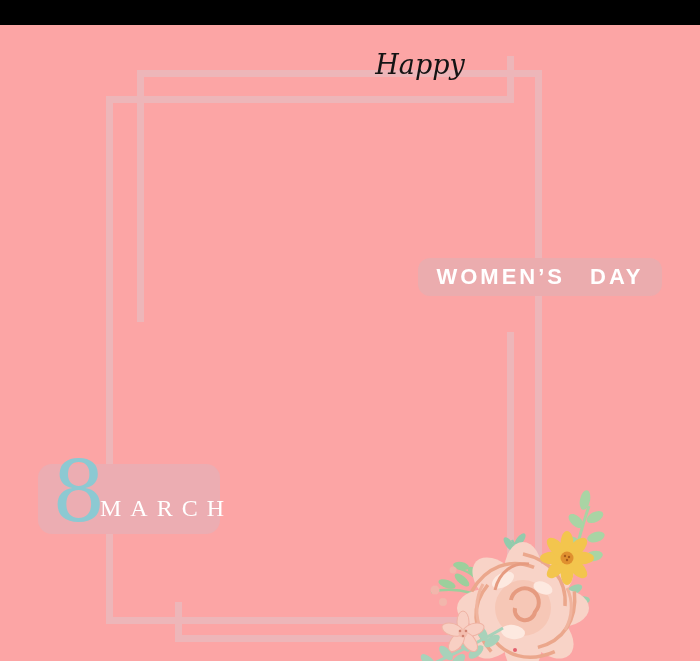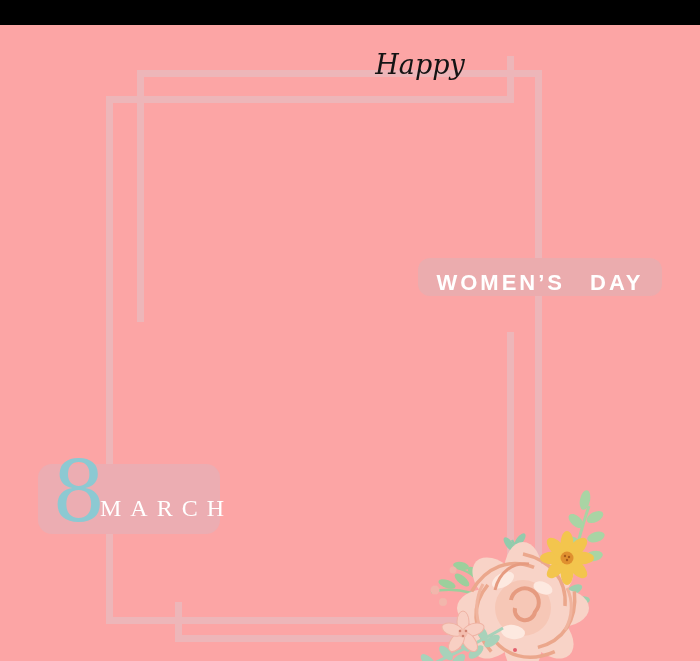--- a/index.html
+++ b/index.html
@@ -30,21 +30,21 @@
   }
   .hidden-heading .caps{
     font-family:"Liberation Serif",serif;font-size:19px;letter-spacing:2px;
     margin-top:7px;
   }
 
   
   .banner{
     position:absolute;left:418px;top:233px;width:244px;height:38px;
     background:#ebacae;border-radius:12px;z-index:3;
-    display:flex;align-items:flex-end;justify-content:center;
+    display:flex;align-items:center;justify-content:center;
   }
   .banner .label{
     color:#ffffff;font-weight:bold;font-size:22px;
     letter-spacing:3px;word-spacing:16px;white-space:nowrap;
   }
 
   
   .badge{
     position:absolute;left:38px;top:439px;width:182px;height:70px;
     background:#ecadb2;border-radius:14px;z-index:3;

